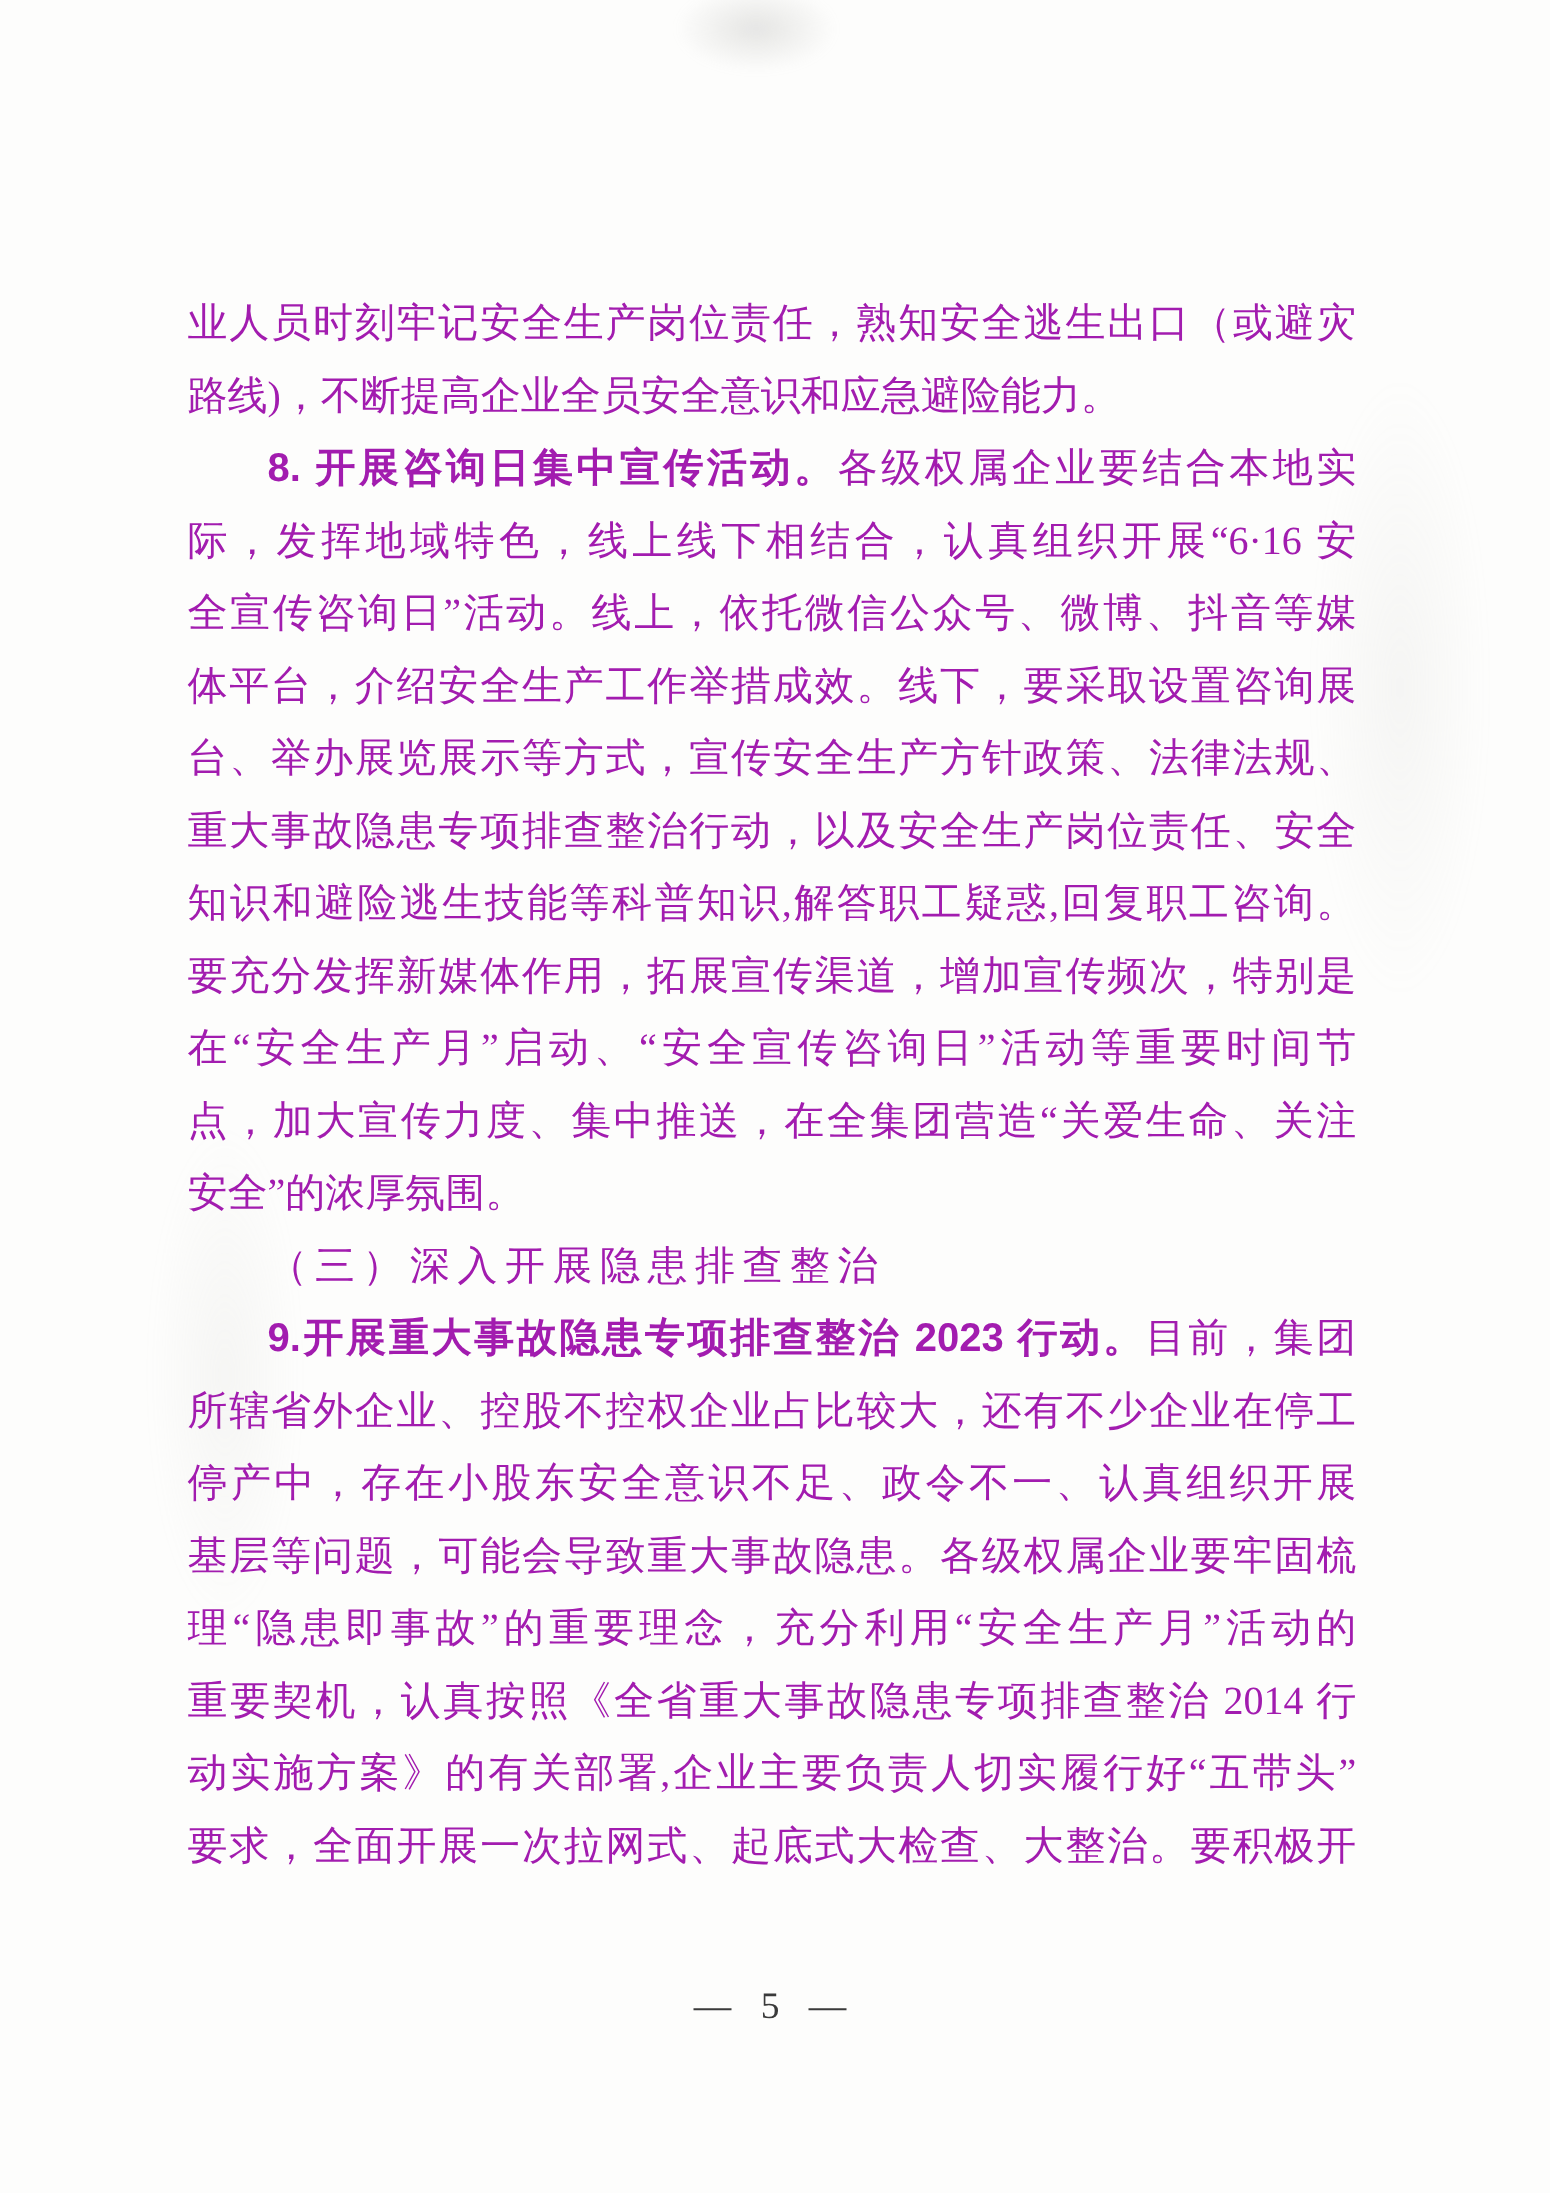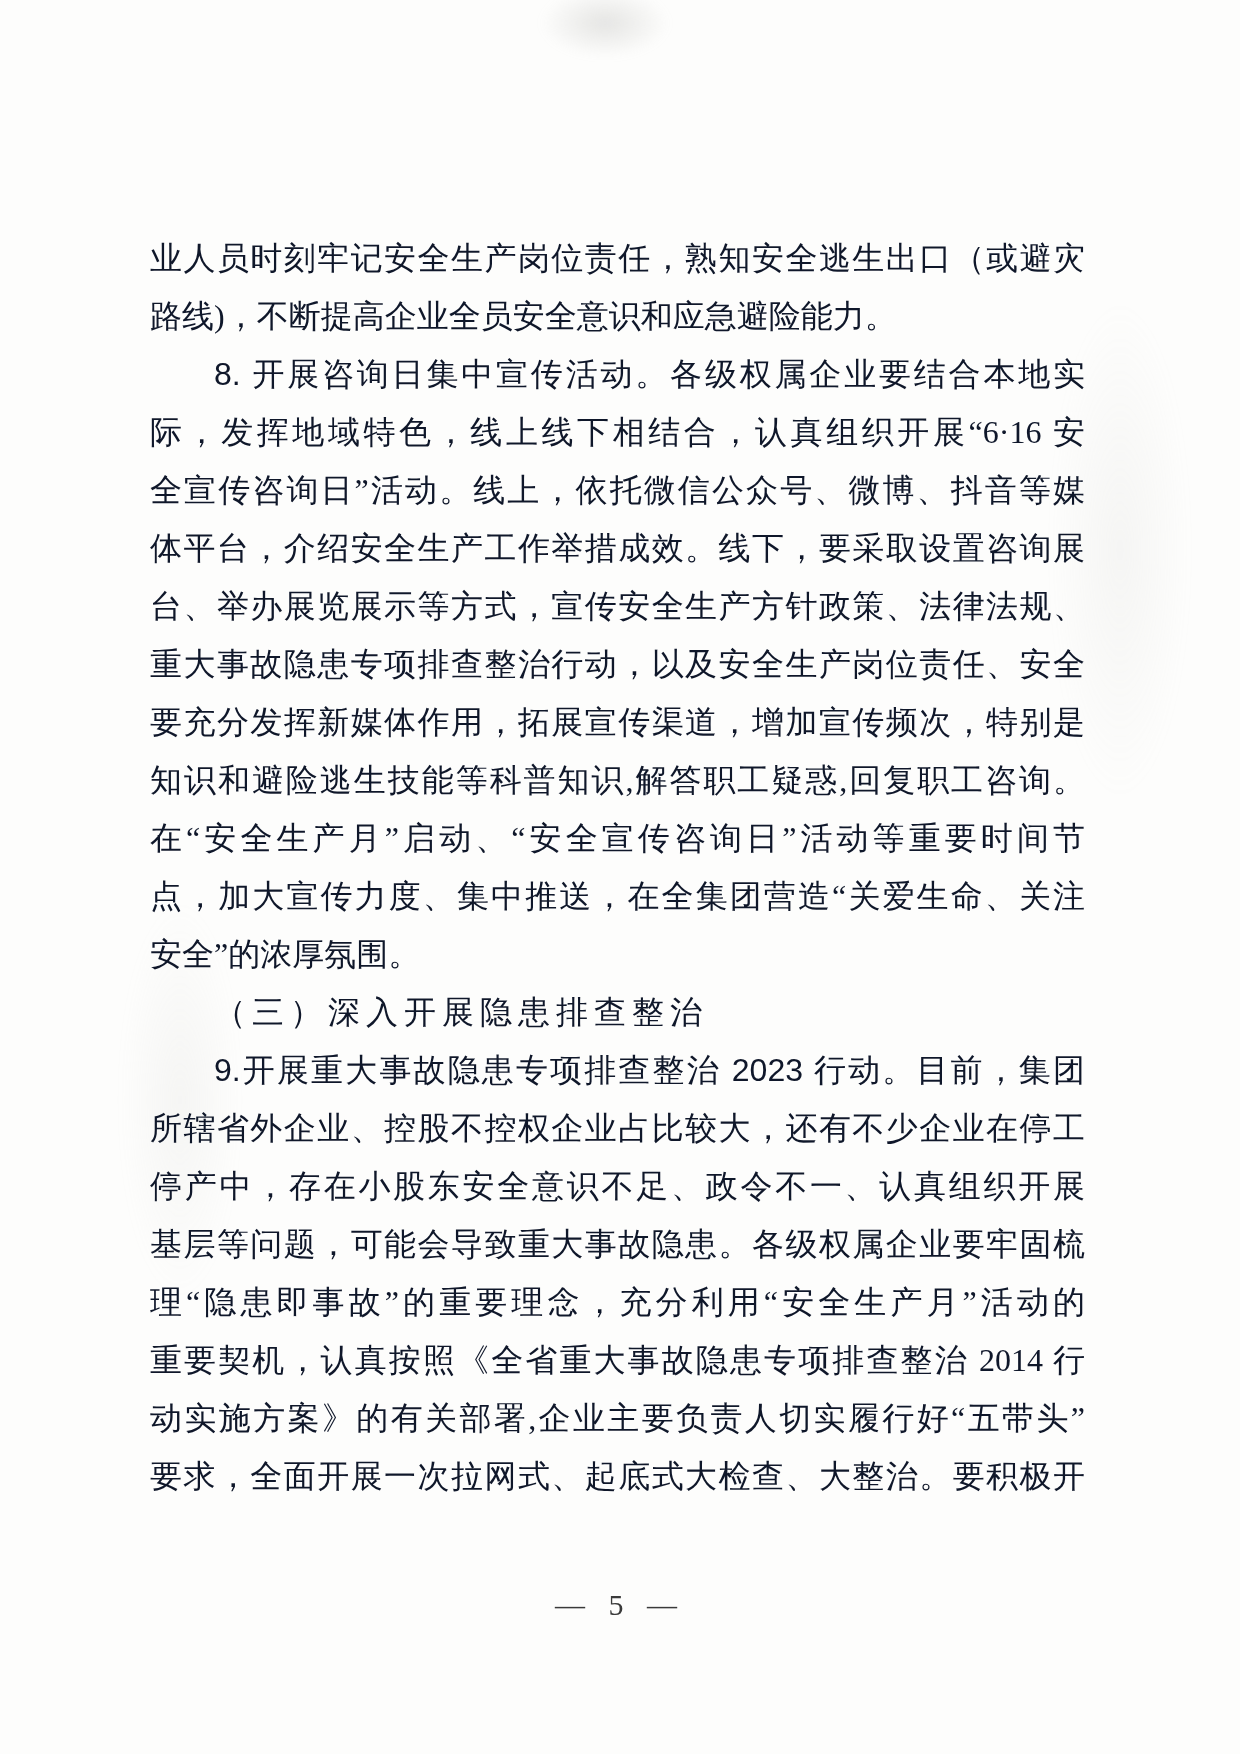--- a/index.html
+++ b/index.html
@@ -28,21 +28,21 @@
   .smudge-soft {
     position: absolute;
     background: radial-gradient(ellipse at center, rgba(190,190,186,0.12), rgba(190,190,186,0.0) 70%);
     filter: blur(6px);
   }
   .textblock {
     position: absolute;
     left: 150px;
     top: 229px;
     width: 935px;
-    color: #0f172a;
+    color: #a21caf;
   }
   .line {
     height: 58px;
     line-height: 58px;
     font-size: 32px;
     text-align: justify;
     text-align-last: justify;
     overflow: hidden;
     white-space: nowrap;
   }
@@ -50,21 +50,21 @@
     text-align: right;
     text-align-last: left;
   }
   .line.indent span.first::before {
     content: "";
     display: inline-block;
     width: 64px;
   }
   .hei-bold {
     font-family: "Liberation Sans", sans-serif;
-    font-weight: normal;
+    font-weight: bold;
     margin-top: 24px;
   }
   .kai {
     font-weight: 400;
     letter-spacing: 6px;
   }
   .footer {
     position: absolute;
     top: 1588px;
     left: 0;
@@ -90,22 +90,22 @@
 
     <div class="line end"><span>路线)，不断提高企业全员安全意识和应急避险能力。</span></div>
 
     <div class="line indent"><span class="first hei-bold">8. 开展咨询日集中宣传活动。</span><span>各级权属企业要结合本地实</span></div>
 
     <div class="line"><span>际，发挥地域特色，线上线下相结合，认真组织开展“6·16 安</span></div>
     <div class="line"><span>全宣传咨询日”活动。线上，依托微信公众号、微博、抖音等媒</span></div>
     <div class="line"><span>体平台，介绍安全生产工作举措成效。线下，要采取设置咨询展</span></div>
     <div class="line"><span>台、举办展览展示等方式，宣传安全生产方针政策、法律法规、</span></div>
     <div class="line"><span>重大事故隐患专项排查整治行动，以及安全生产岗位责任、安全</span></div>
+    <div class="line"><span>知识和避险逃生技能等科普知识,解答职工疑惑,回复职工咨询。</span></div>
     <div class="line"><span>要充分发挥新媒体作用，拓展宣传渠道，增加宣传频次，特别是</span></div>
-    <div class="line"><span>知识和避险逃生技能等科普知识,解答职工疑惑,回复职工咨询。</span></div>
     <div class="line"><span>在“安全生产月”启动、“安全宣传咨询日”活动等重要时间节</span></div>
     <div class="line"><span>点，加大宣传力度、集中推送，在全集团营造“关爱生命、关注</span></div>
 
     <div class="line end"><span>安全”的浓厚氛围。</span></div>
 
     <div class="line end indent"><span class="first kai">（三）深入开展隐患排查整治</span></div>
 
     <div class="line indent"><span class="first hei-bold">9.开展重大事故隐患专项排查整治 2023 行动。</span><span>目前，集团</span></div>
 
     <div class="line"><span>所辖省外企业、控股不控权企业占比较大，还有不少企业在停工</span></div>

